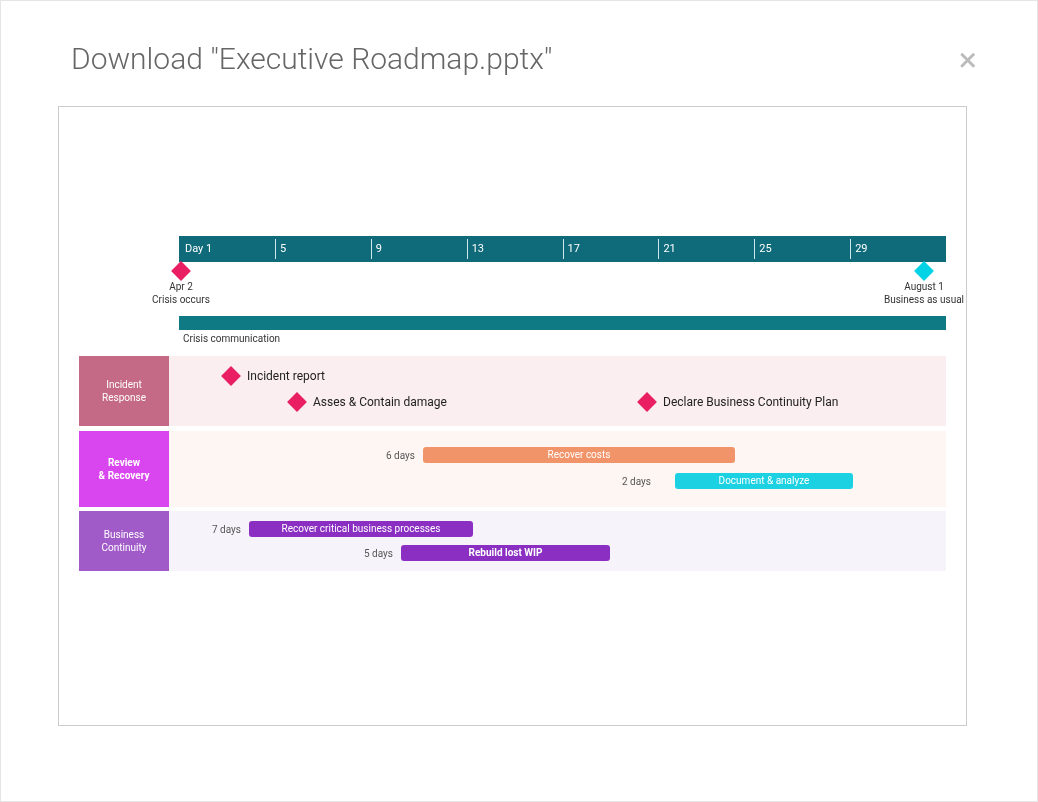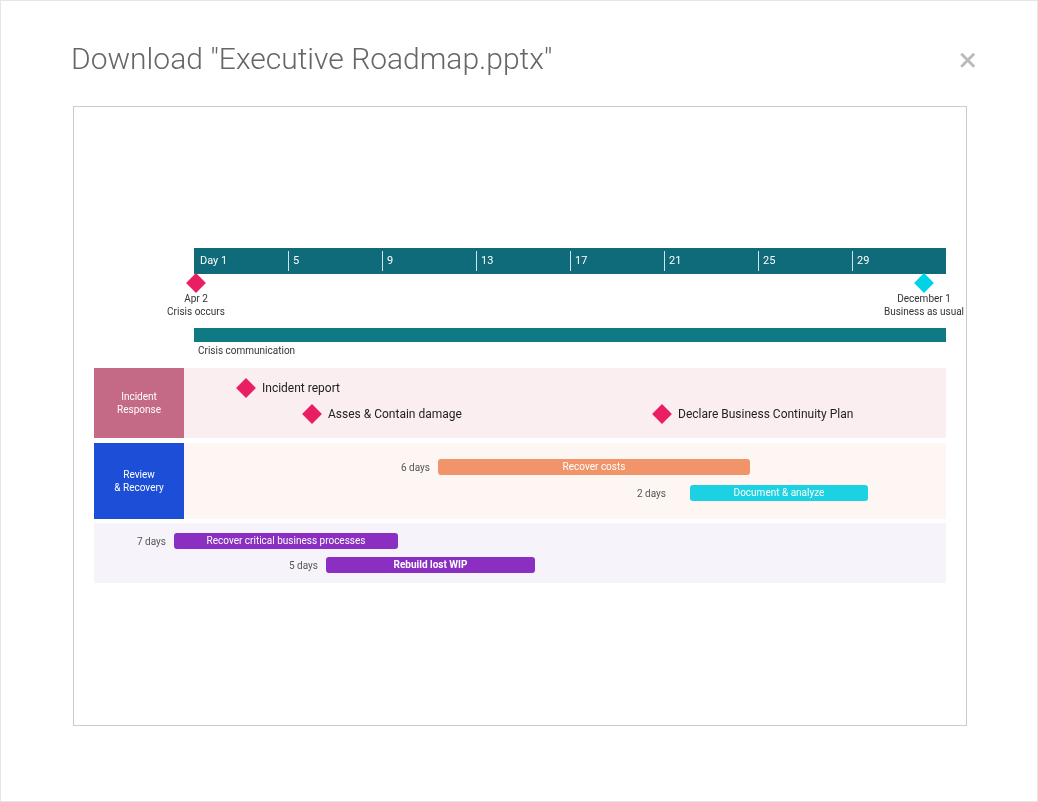--- a/index.html
+++ b/index.html
@@ -26,23 +26,23 @@
     font-weight: 300;
     color: #666;
   }
   .close-btn {
     font-size: 34px;
     color: #bbb;
     cursor: pointer;
     line-height: 1;
   }
   .preview-frame {
-    margin: 10px 50px 20px 52px;
+    margin: 10px 50px 20px 37px;
     border: 1px solid #ccc;
-    padding: 46px 20px 60px 20px;
+    padding: 34px 20px 60px 20px;
     position: relative;
     height: 620px;
   }
   .chart {
     position: relative;
     height: 100%;
   }
   
   .timeline-header {
     position: absolute;
@@ -116,21 +116,21 @@
     padding: 4px;
   }
   .lane-body {
     flex: 1;
     position: relative;
   }
   .lane1 { top: 215px; height: 70px; }
   .lane1 .lane-label { background: #c46a86; }
   .lane1 .lane-body { background: #faeef1; }
   .lane2 { top: 290px; height: 76px; }
-  .lane2 .lane-label { background: #1d4ed8; }
+  .lane2 .lane-label { background: #d946ef; font-weight: bold; }
   .lane2 .lane-body { background: #fdf6f2; }
   .lane3 { top: 370px; height: 60px; }
   .lane3 .lane-label { background: #a15bc9; }
   .lane3 .lane-body { background: #f6f3fa; }
 
   .diamond {
     position: absolute;
     width: 14px; height: 14px;
     background: #e91e63;
     transform: translate(-50%, -50%) rotate(45deg);
@@ -193,21 +193,21 @@
         <span class="tick" style="left:62.5%;">21</span>
         <span class="tick" style="left:75%;">25</span>
         <span class="tick" style="left:87.5%;">29</span>
       </div>
 
       <div class="milestone magenta" style="left:102px; top:130px;"></div>
       <div class="ms-date" style="left:102px; top:140px;">Apr 2</div>
       <div class="ms-label" style="left:102px; top:153px;">Crisis occurs</div>
 
       <div class="milestone cyan" style="right:22px; left:auto; top:130px; transform: translate(50%,-50%) rotate(45deg);"></div>
-      <div class="ms-date" style="right:22px; left:auto; top:140px; transform: translateX(50%);">December 1</div>
+      <div class="ms-date" style="right:22px; left:auto; top:140px; transform: translateX(50%);">August 1</div>
       <div class="ms-label" style="right:22px; left:auto; top:153px; transform: translateX(50%); text-align:right;">Business as usual</div>
 
       <div class="comm-bar"></div>
       <div class="comm-text">Crisis communication</div>
 
       <div class="swimlane lane1">
         <div class="lane-label">
           <span>Incident</span>
           <span>Response</span>
         </div>
@@ -233,20 +233,24 @@
           <div class="bar orange" style="left:254px; width:312px; top:16px;">Recover costs</div>
 
           <span class="duration" style="left:490px; top:50px;">2 days</span>
           <div class="bar cyan" style="left:506px; width:178px; top:42px;">Document &amp; analyze</div>
         </div>
       </div>
 
       <div class="gap"></div>
 
       <div class="swimlane lane3">
+        <div class="lane-label">
+          <span>Business</span>
+          <span>Continuity</span>
+        </div>
         <div class="lane-body">
           <span class="duration" style="left:80px; top:18px;">7 days</span>
           <div class="bar purple" style="left:80px; width:224px; top:10px;">Recover critical business processes</div>
 
           <span class="duration" style="left:232px; top:42px;">5 days</span>
           <div class="bar purple" style="left:232px; width:209px; top:34px;font-weight:bold;">Rebuild lost WIP</div>
         </div>
       </div>
 
     </div>

